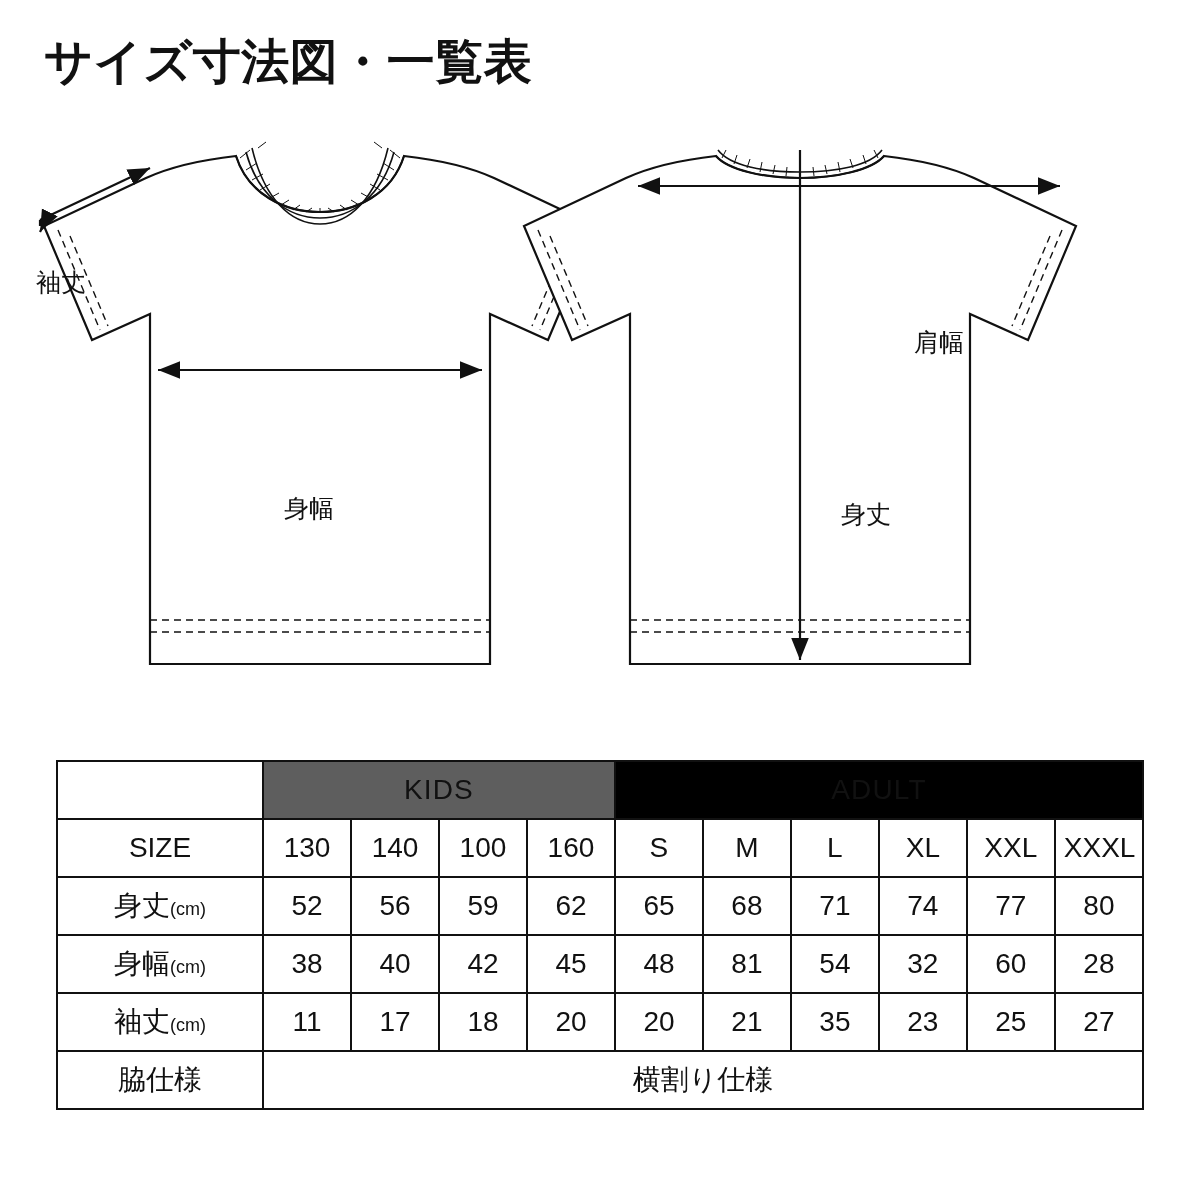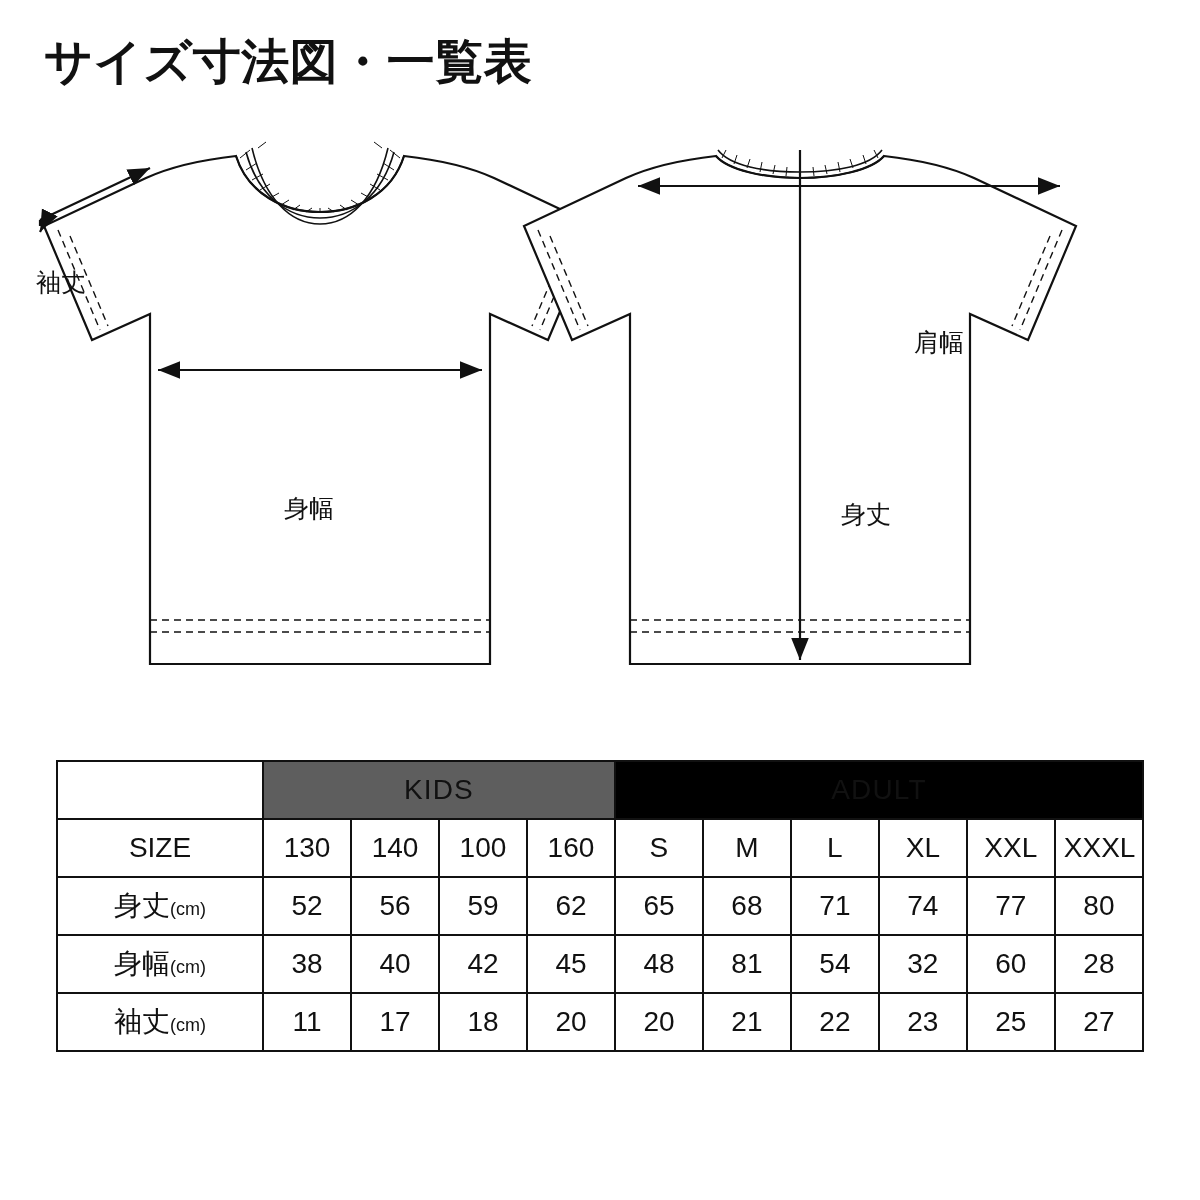--- a/index.html
+++ b/index.html
@@ -303,21 +303,25 @@
 
 
       <tr>
         <td class="rowlabel"><span>袖丈</span><span class="unit">(cm)</span></td>
         <td>11</td>
         <td class="dashed-left">17</td>
         <td class="dashed-left">18</td>
         <td class="dashed-left">20</td>
         <td class="solid-left">20</td>
         <td class="dashed-left">21</td>
-        <td class="dashed-left">22</td>
+        <td class="dashed-left">35</td>
         <td class="dashed-left">23</td>
         <td class="dashed-left">25</td>
         <td class="dashed-left">27</td>
       </tr>
 
+      <tr class="spec-row">
+        <td class="rowlabel">脇仕様</td>
+        <td class="spec-merge" colspan="10">横割り仕様</td>
+      </tr>
     </tbody>
   </table>
 </div>
 
 </body></html>

